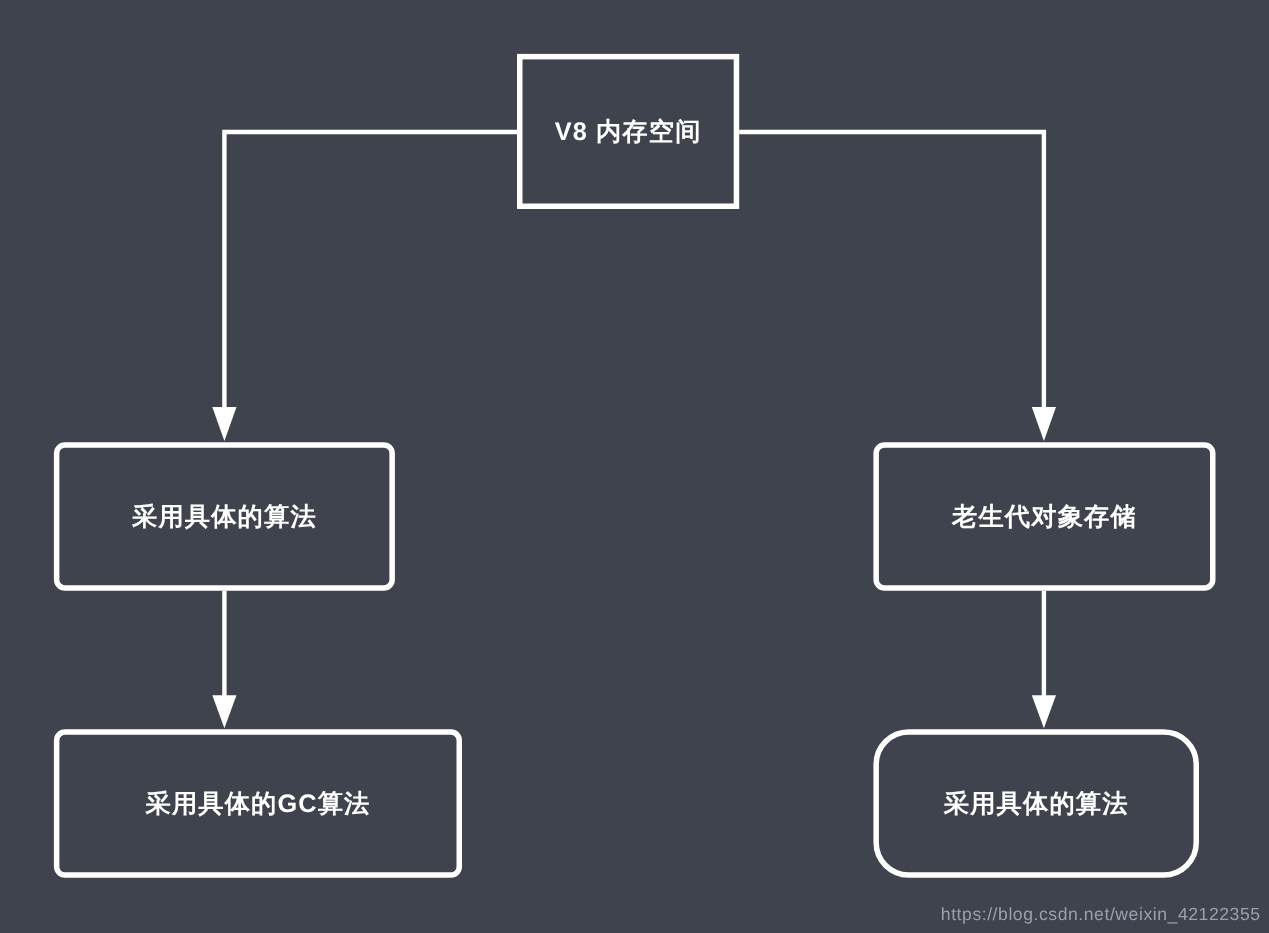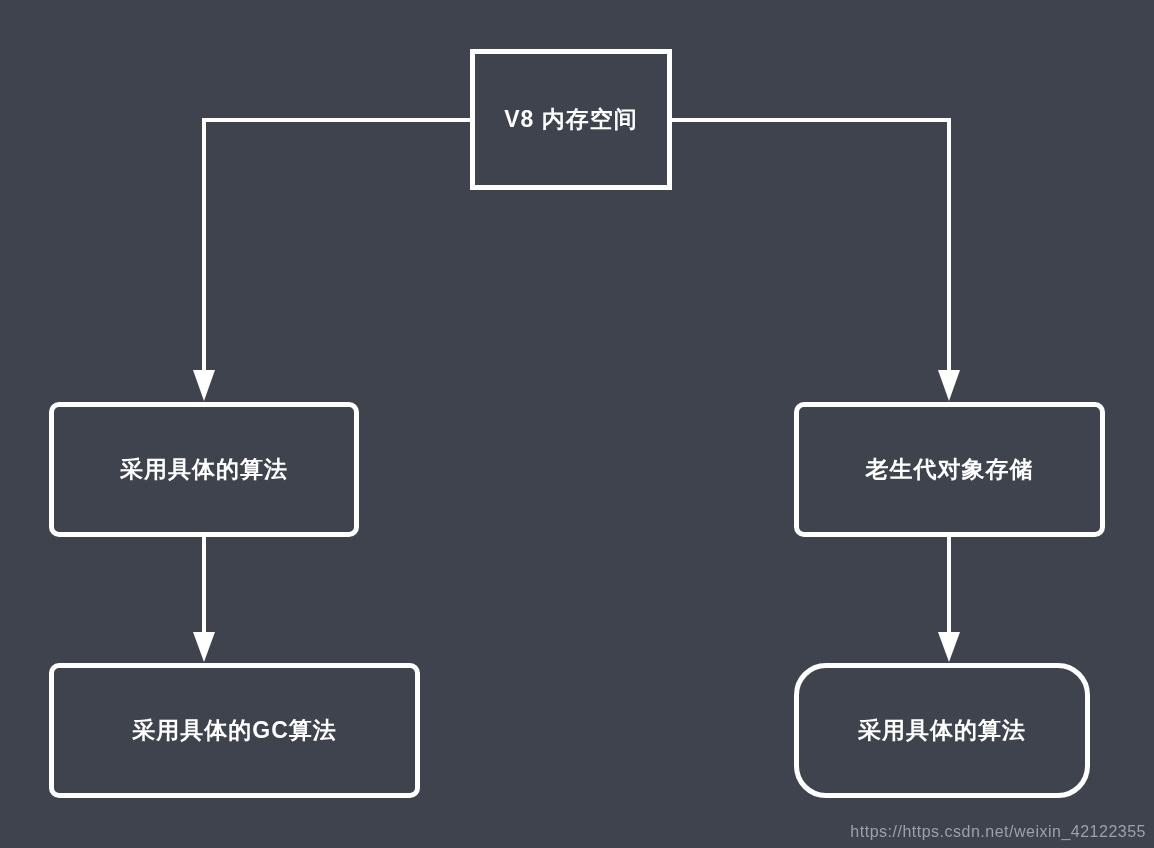--- a/index.html
+++ b/index.html
@@ -100,15 +100,15 @@
   </div>
 
   <div class="node node--rounded" id="node-new-algo">
     <span class="node-label">采用具体的GC算法</span>
   </div>
 
   <div class="node node--rounded" id="node-old-algo">
     <span class="node-label">采用具体的算法</span>
   </div>
 
-  <div class="watermark">https://https.csdn.net/weixin_42122355</div>
+  <div class="watermark">https://blog.csdn.net/weixin_42122355</div>
 
 </div>
 
 </body></html>

